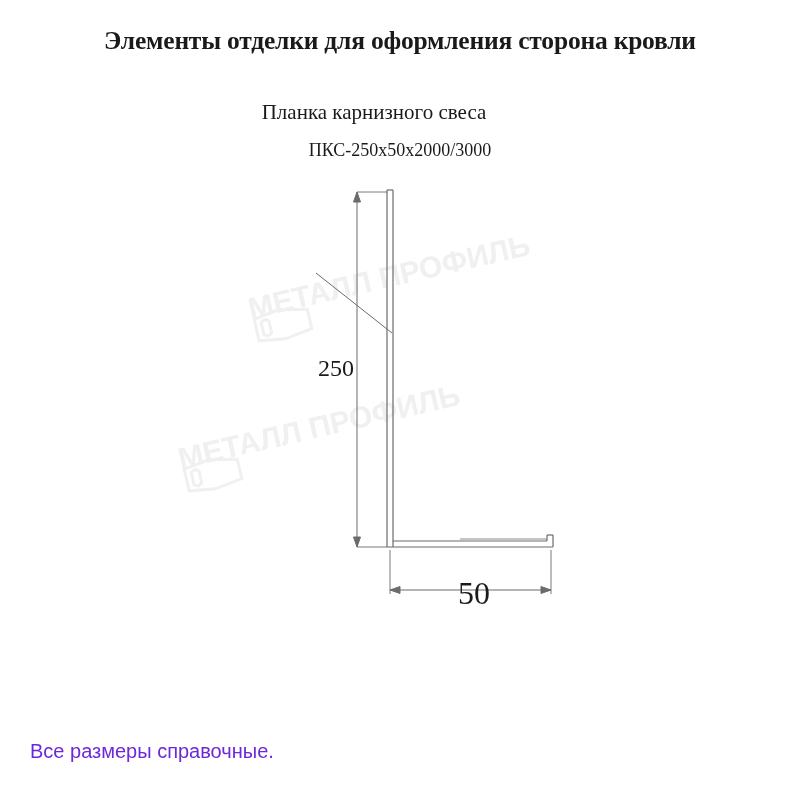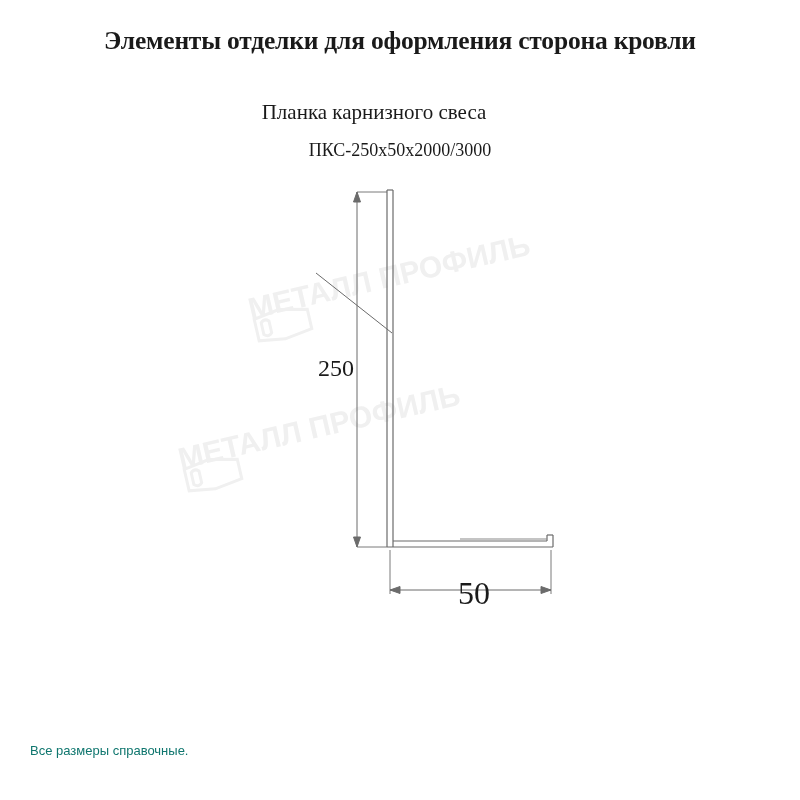--- a/index.html
+++ b/index.html
@@ -114,23 +114,23 @@
     top: 575px;
     font-family: "Liberation Serif", serif;
     font-size: 32px;
     color: #1a1a1a;
   }
   .footnotes {
     position: absolute;
     left: 30px;
     top: 740px;
     font-family: "Liberation Sans", sans-serif;
-    font-size: 13px;
+    font-size: 20px;
     line-height: 22px;
-    color: #0f766e;
+    color: #6d28d9;
   }
   .footnotes div { white-space: nowrap; }
 </style>
 </head>
 <body>
 
 <div class="page">
 
   <div class="title">Элементы отделки для оформления сторона кровли</div>
 

